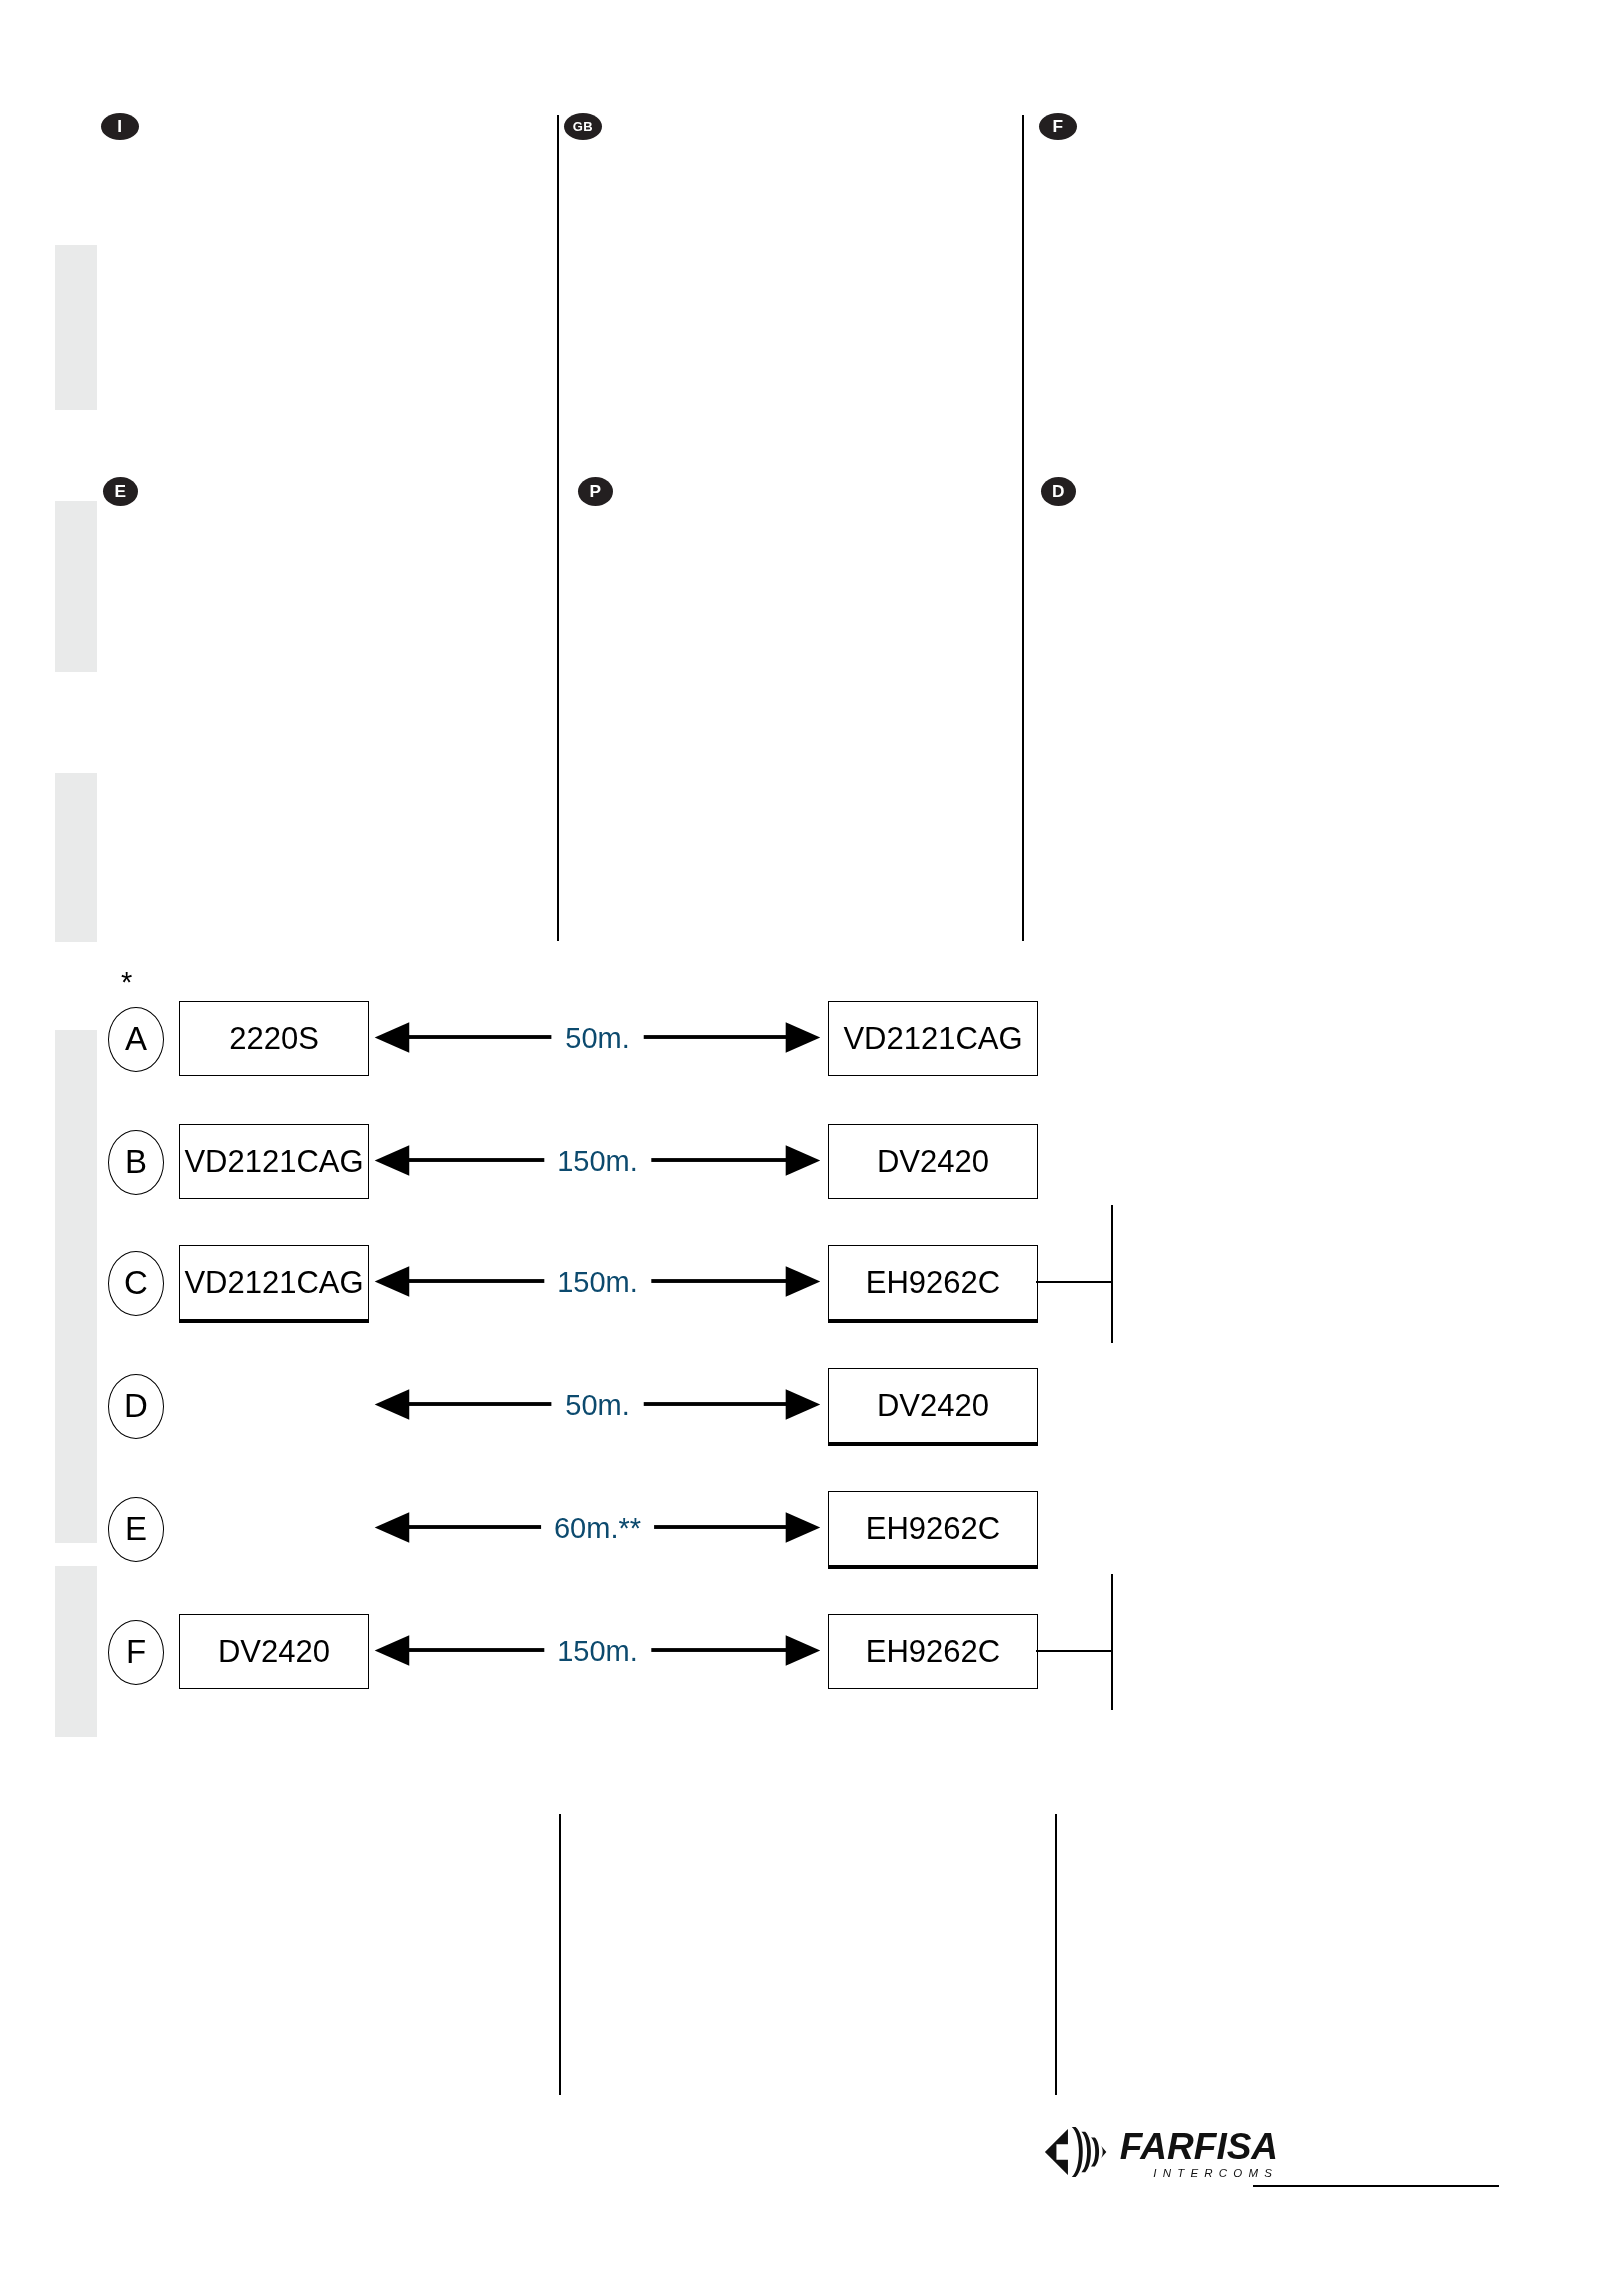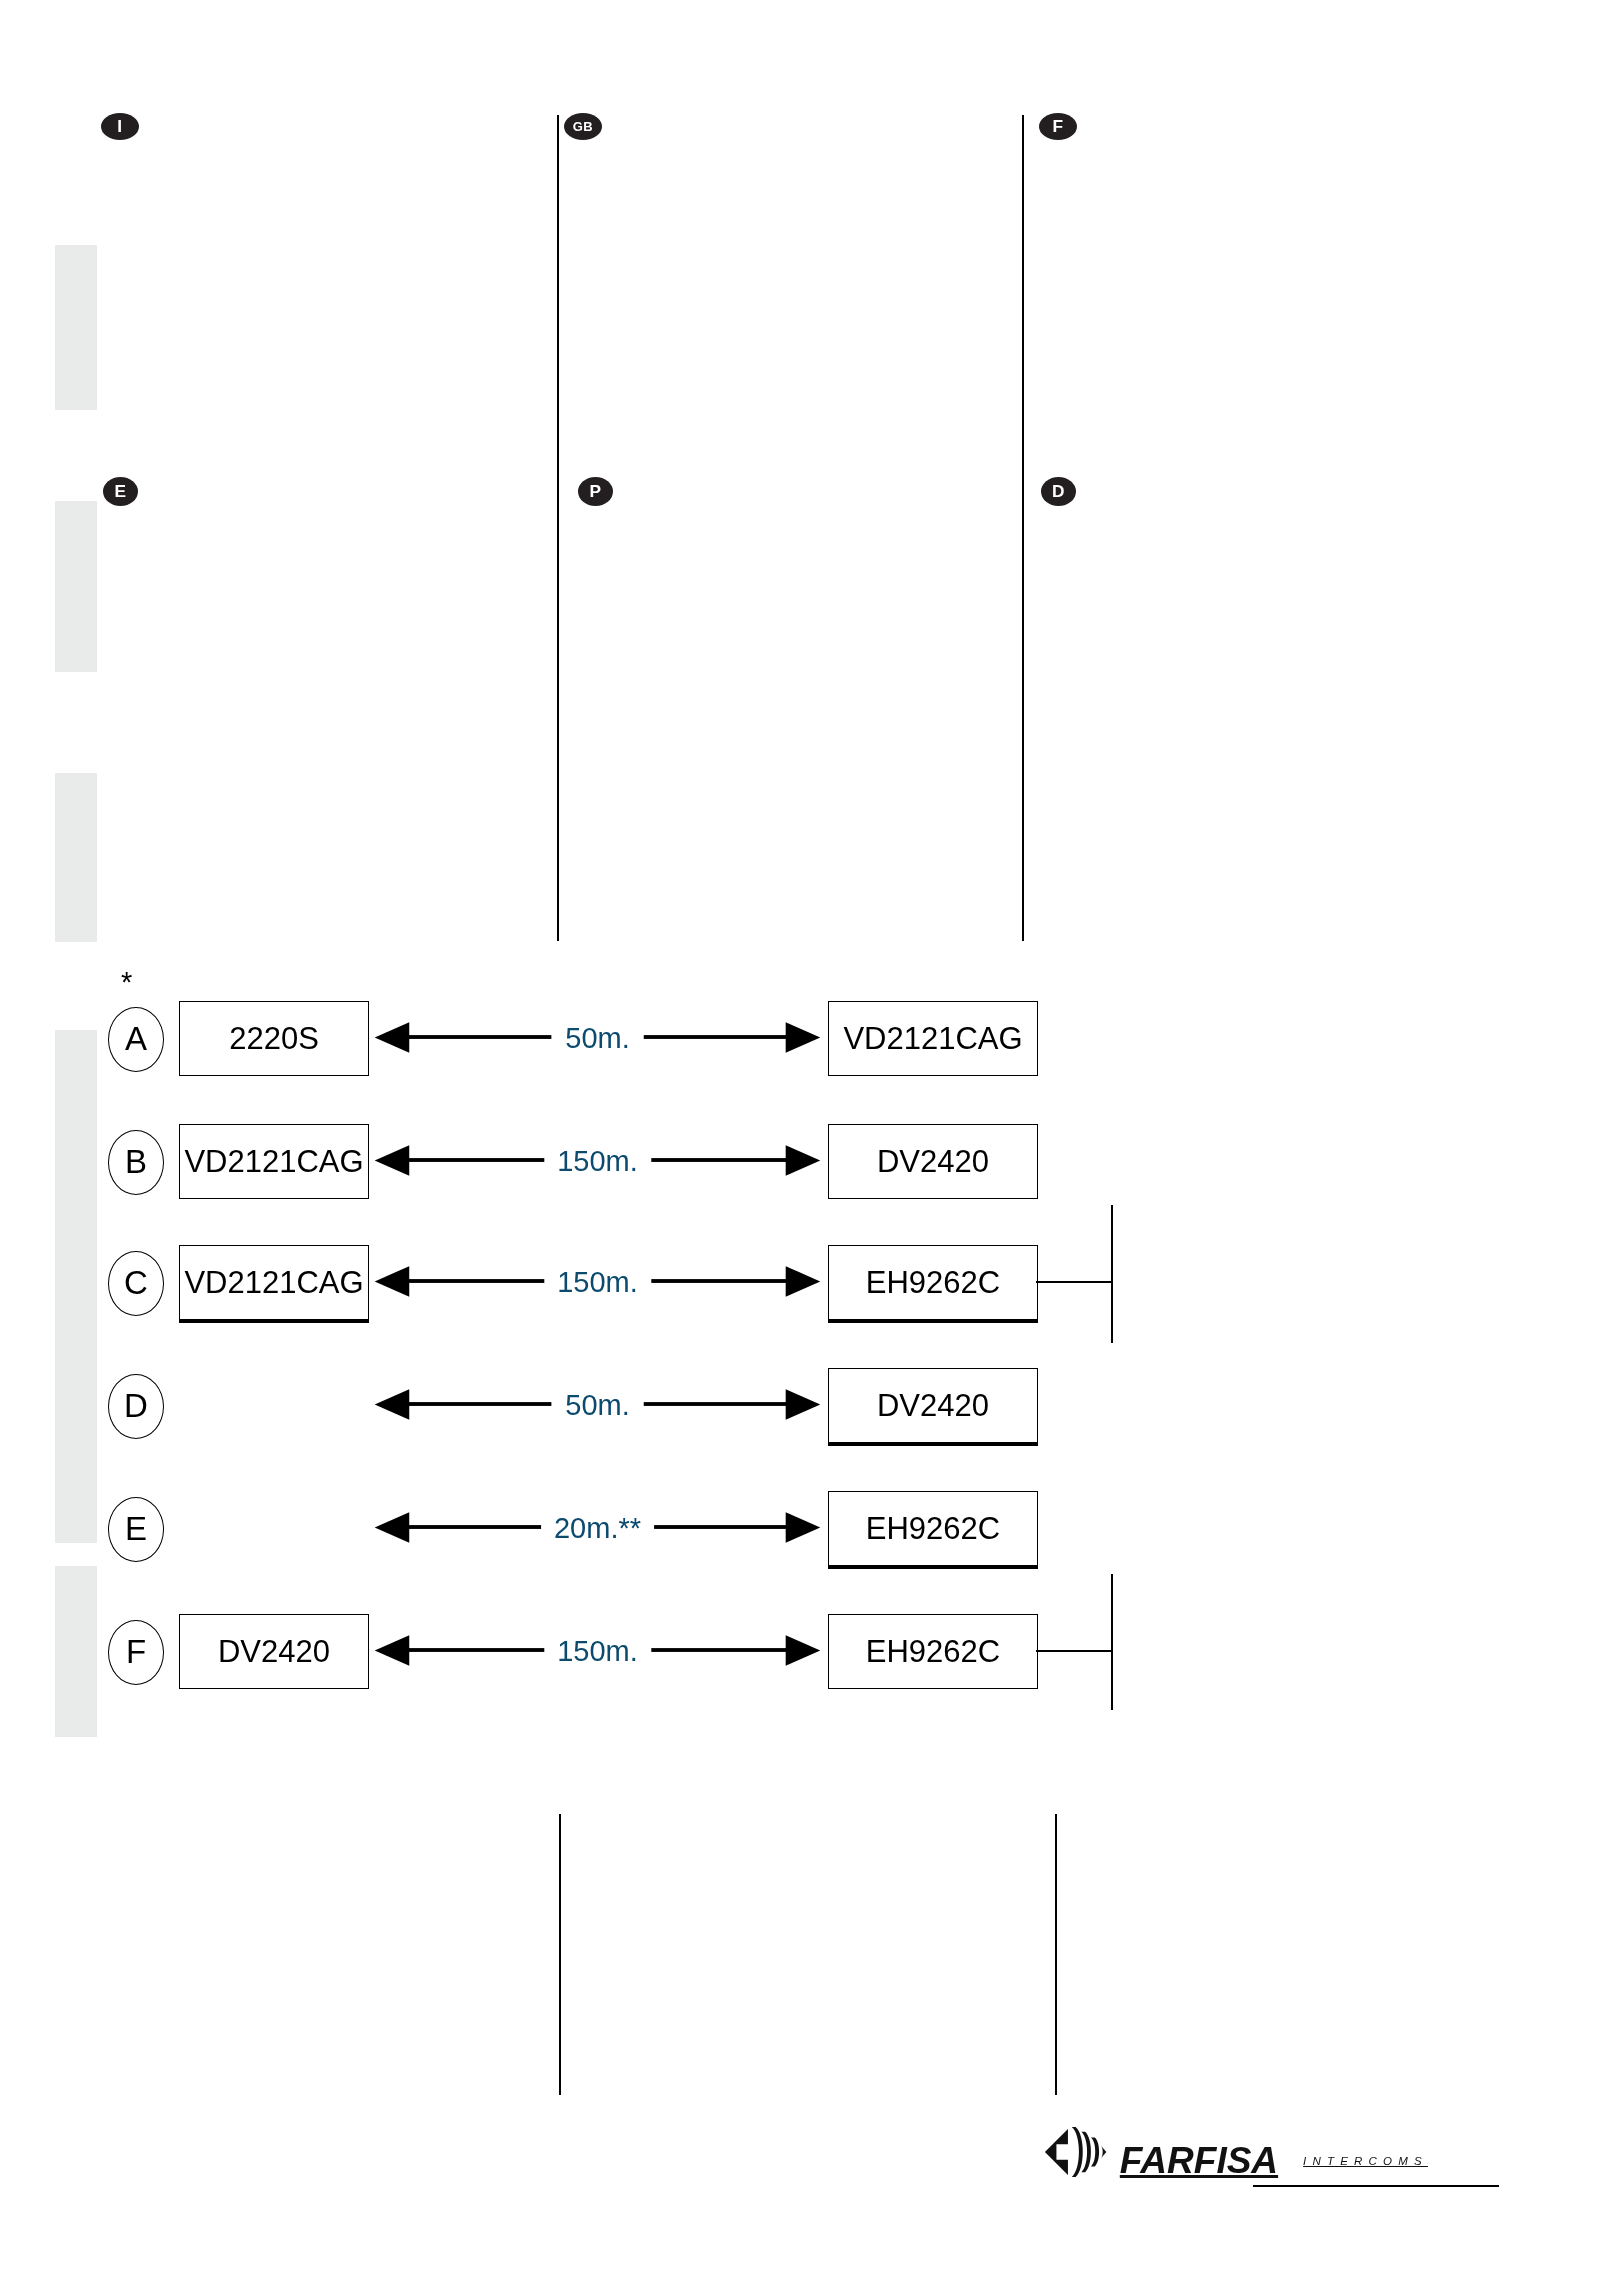--- a/index.html
+++ b/index.html
@@ -145,24 +145,23 @@
     position: absolute;
     left: 1043px;
     top: 2125px;
     display: flex;
     align-items: flex-end;
   }
   .logo-mark { display: block; }
   .logo-text-group {
     margin-left: 5.8px;
     display: flex;
-    flex-direction: row;
-    align-items: center;
+    flex-direction: column;
+    align-items: flex-end;
     line-height: 1;
-    text-decoration: underline;
   }
   .logo-word {
     font-size: 37px;
     font-weight: bold;
     font-style: italic;
     letter-spacing: 0px;
     color: #111111;
     font-family: "Liberation Sans", sans-serif;
   }
   .logo-sub {
@@ -286,21 +285,21 @@
       </div>
       <div class="row" style="top: 1491px;">
         <div class="row-letter">E</div>
         <div class="connector">
           <svg class="conn-svg" viewBox="0 0 480 76" preserveAspectRatio="none" xmlns="http://www.w3.org/2000/svg">
             <path d="M8 38 L44 22 L44 54 Z" fill="#000000"></path>
             <rect x="42" y="35.5" width="150" height="4" fill="#000000"></rect>
             <rect x="288" y="35.5" width="150" height="4" fill="#000000"></rect>
             <path d="M472 38 L436 22 L436 54 Z" fill="#000000"></path>
           </svg>
-          <span class="conn-label">20m.**</span>
+          <span class="conn-label">60m.**</span>
         </div>
         <div class="node-box node-right heavy-bottom">EH9262C</div>
       </div>
       <div class="row" style="top: 1614px;">
         <div class="row-letter">F</div>
         <div class="node-box node-left">DV2420</div>
         <div class="connector">
           <svg class="conn-svg" viewBox="0 0 480 76" preserveAspectRatio="none" xmlns="http://www.w3.org/2000/svg">
             <path d="M8 38 L44 22 L44 54 Z" fill="#000000"></path>
             <rect x="42" y="35.5" width="150" height="4" fill="#000000"></rect>

